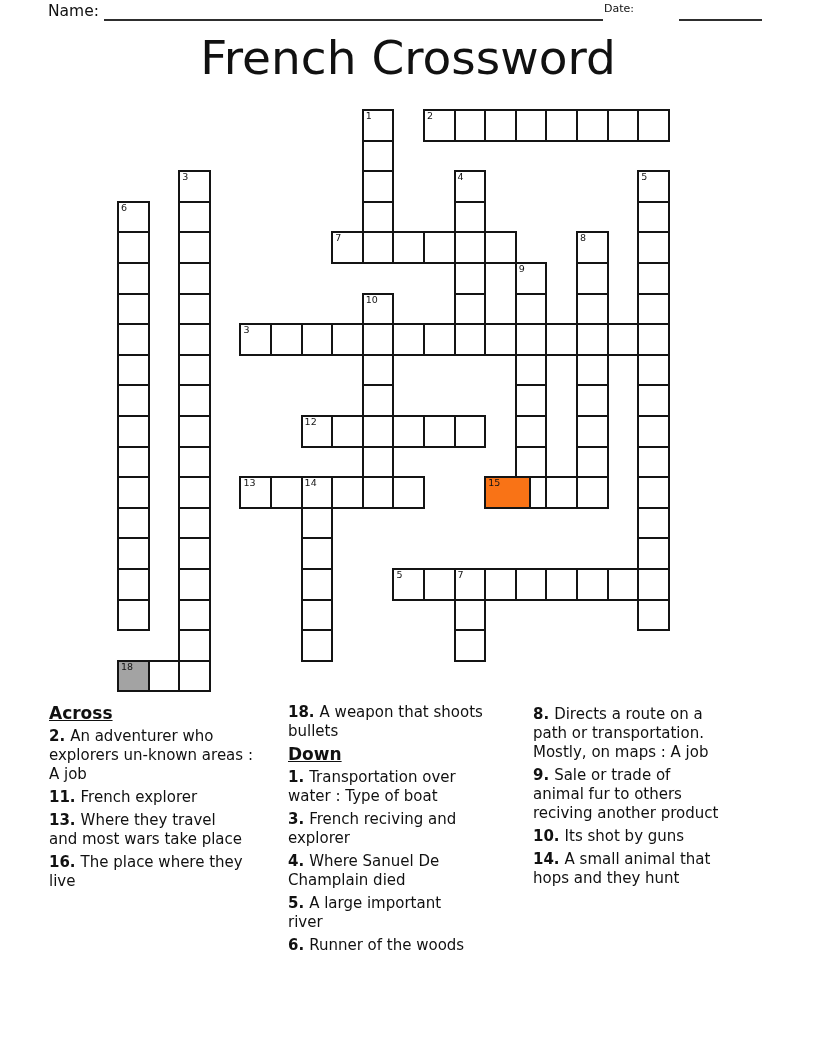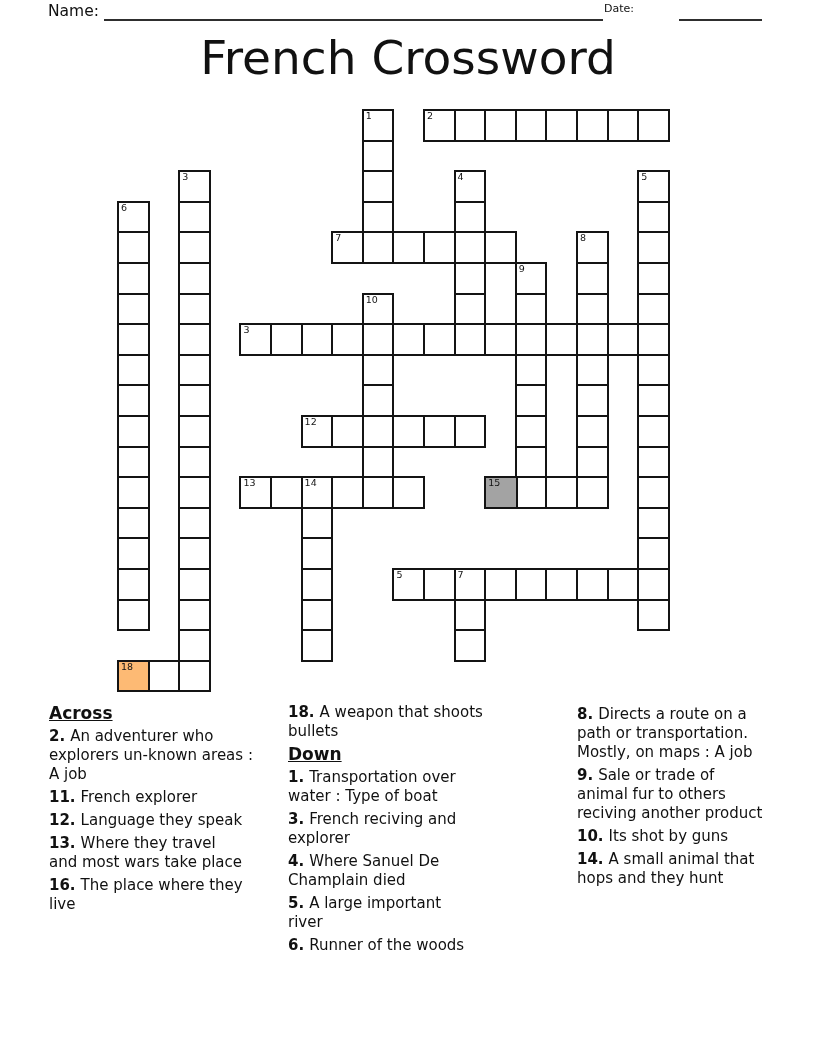--- a/index.html
+++ b/index.html
@@ -30,21 +30,21 @@
   #grid { left: 0; top: 0; width: 816px; height: 700px; }
   .cell { position: absolute; box-sizing: border-box;
           border: 2px solid #141414; background: #ffffff; }
   .cellnum { position: absolute; top: -1px; left: 2px;
              font-size: 9.5px; line-height: 11px; color: #141414; }
 
   
   .clue-col { position: absolute; font-size: 15px; line-height: 19px; }
   #clue-col-1 { left: 49px;  top: 704px; width: 236px; }
   #clue-col-2 { left: 288px; top: 703px; width: 240px; }
-  #clue-col-3 { left: 533px; top: 705px; width: 230px; margin-left: 44px; }
+  #clue-col-3 { left: 533px; top: 705px; width: 230px; }
   .clue-heading { font-size: 17px; font-weight: bold;
                   text-decoration: underline; margin-bottom: 4px;
                   line-height: 19px; }
   .clue { margin-bottom: 4px; }
   .clue-num { font-weight: bold; margin-right: 5px; }
   .clue-text { white-space: pre-line; }
 </style>
 </head>
 <body>
 
@@ -194,51 +194,50 @@
     <div class="cell" style="left: 300.6px; top: 476.2px; width: 32.6px; height: 32.6px; border-color: rgb(20, 20, 20); background: rgb(255, 255, 255);">
       <span class="cellnum">14</span>
     </div>
     <div class="cell" style="left: 331.2px; top: 476.2px; width: 32.6px; height: 32.6px; border-color: rgb(20, 20, 20); background: rgb(255, 255, 255);"></div>
     <div class="cell" style="left: 392.4px; top: 476.2px; width: 32.6px; height: 32.6px; border-color: rgb(20, 20, 20); background: rgb(255, 255, 255);"></div>
     <div class="cell" style="left: 300.6px; top: 506.8px; width: 32.6px; height: 32.6px; border-color: rgb(20, 20, 20); background: rgb(255, 255, 255);"></div>
     <div class="cell" style="left: 300.6px; top: 537.4px; width: 32.6px; height: 32.6px; border-color: rgb(20, 20, 20); background: rgb(255, 255, 255);"></div>
     <div class="cell" style="left: 300.6px; top: 568px; width: 32.6px; height: 32.6px; border-color: rgb(20, 20, 20); background: rgb(255, 255, 255);"></div>
     <div class="cell" style="left: 300.6px; top: 598.6px; width: 32.6px; height: 32.6px; border-color: rgb(20, 20, 20); background: rgb(255, 255, 255);"></div>
     <div class="cell" style="left: 300.6px; top: 629.2px; width: 32.6px; height: 32.6px; border-color: rgb(20, 20, 20); background: rgb(255, 255, 255);"></div>
-    <div class="cell" style="left: 484.2px; top: 476.2px; width: 34px; height: 32.6px; border-color: rgb(20, 20, 20); background: #a3a3a3;">
+    <div class="cell" style="left: 484.2px; top: 476.2px; width: 47px; height: 32.6px; border-color: rgb(20, 20, 20); background: #f97316;">
       <span class="cellnum">15</span>
     </div>
     <div class="cell" style="left: 545.4px; top: 476.2px; width: 32.6px; height: 32.6px; border-color: rgb(20, 20, 20); background: rgb(255, 255, 255);"></div>
     <div class="cell" style="left: 392.4px; top: 568px; width: 32.6px; height: 32.6px; border-color: rgb(20, 20, 20); background: rgb(255, 255, 255);">
       <span class="cellnum">5</span>
     </div>
     <div class="cell" style="left: 423px; top: 568px; width: 32.6px; height: 32.6px; border-color: rgb(20, 20, 20); background: rgb(255, 255, 255);"></div>
     <div class="cell" style="left: 453.6px; top: 568px; width: 32.6px; height: 32.6px; border-color: rgb(20, 20, 20); background: rgb(255, 255, 255);">
       <span class="cellnum">7</span>
     </div>
     <div class="cell" style="left: 484.2px; top: 568px; width: 32.6px; height: 32.6px; border-color: rgb(20, 20, 20); background: rgb(255, 255, 255);"></div>
     <div class="cell" style="left: 514.8px; top: 568px; width: 32.6px; height: 32.6px; border-color: rgb(20, 20, 20); background: rgb(255, 255, 255);"></div>
     <div class="cell" style="left: 545.4px; top: 568px; width: 32.6px; height: 32.6px; border-color: rgb(20, 20, 20); background: rgb(255, 255, 255);"></div>
     <div class="cell" style="left: 576px; top: 568px; width: 32.6px; height: 32.6px; border-color: rgb(20, 20, 20); background: rgb(255, 255, 255);"></div>
     <div class="cell" style="left: 606.6px; top: 568px; width: 32.6px; height: 32.6px; border-color: rgb(20, 20, 20); background: rgb(255, 255, 255);"></div>
     <div class="cell" style="left: 453.6px; top: 598.6px; width: 32.6px; height: 32.6px; border-color: rgb(20, 20, 20); background: rgb(255, 255, 255);"></div>
     <div class="cell" style="left: 453.6px; top: 629.2px; width: 32.6px; height: 32.6px; border-color: rgb(20, 20, 20); background: rgb(255, 255, 255);"></div>
-    <div class="cell" style="left: 117px; top: 659.8px; width: 32.6px; height: 32.6px; border-color: rgb(20, 20, 20); background: #fdba74;">
+    <div class="cell" style="left: 117px; top: 659.8px; width: 32.6px; height: 32.6px; border-color: rgb(20, 20, 20); background: #a3a3a3;">
       <span class="cellnum">18</span>
     </div>
     <div class="cell" style="left: 147.6px; top: 659.8px; width: 32.6px; height: 32.6px; border-color: rgb(20, 20, 20); background: rgb(255, 255, 255);"></div>
   </div>
 
 <div class="clue-col" id="clue-col-1">
   <div class="clue-heading">Across</div>
   <div class="clue"><span class="clue-num">2.</span><span class="clue-text">An adventurer who
 explorers un-known areas :
 A job</span></div>
   <div class="clue"><span class="clue-num">11.</span><span class="clue-text">French explorer</span></div>
-  <div class="clue"><span class="clue-num">12.</span><span class="clue-text">Language they speak</span></div>
   <div class="clue"><span class="clue-num">13.</span><span class="clue-text">Where they travel
 and most wars take place</span></div>
   <div class="clue"><span class="clue-num">16.</span><span class="clue-text">The place where they
 live</span></div>
 </div>
 
 <div class="clue-col" id="clue-col-2">
   <div class="clue"><span class="clue-num">18.</span><span class="clue-text">A weapon that shoots
 bullets</span></div>
   <div class="clue-heading">Down</div>

